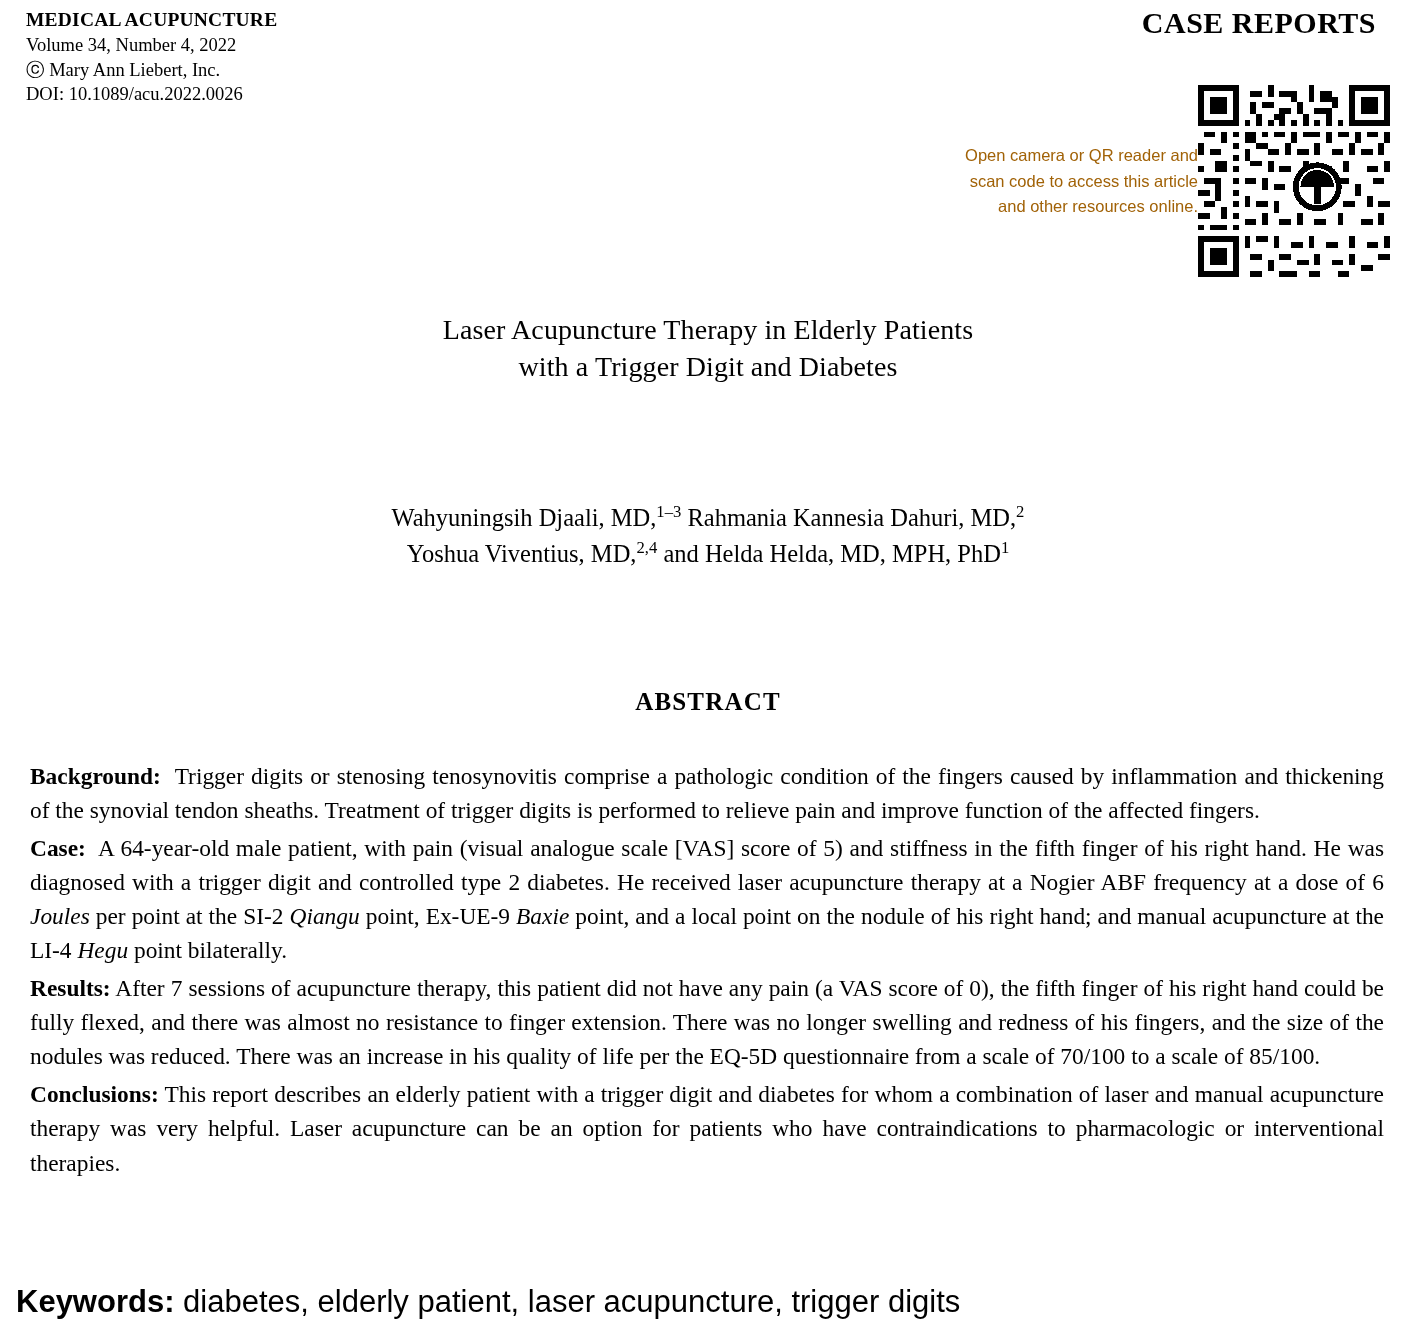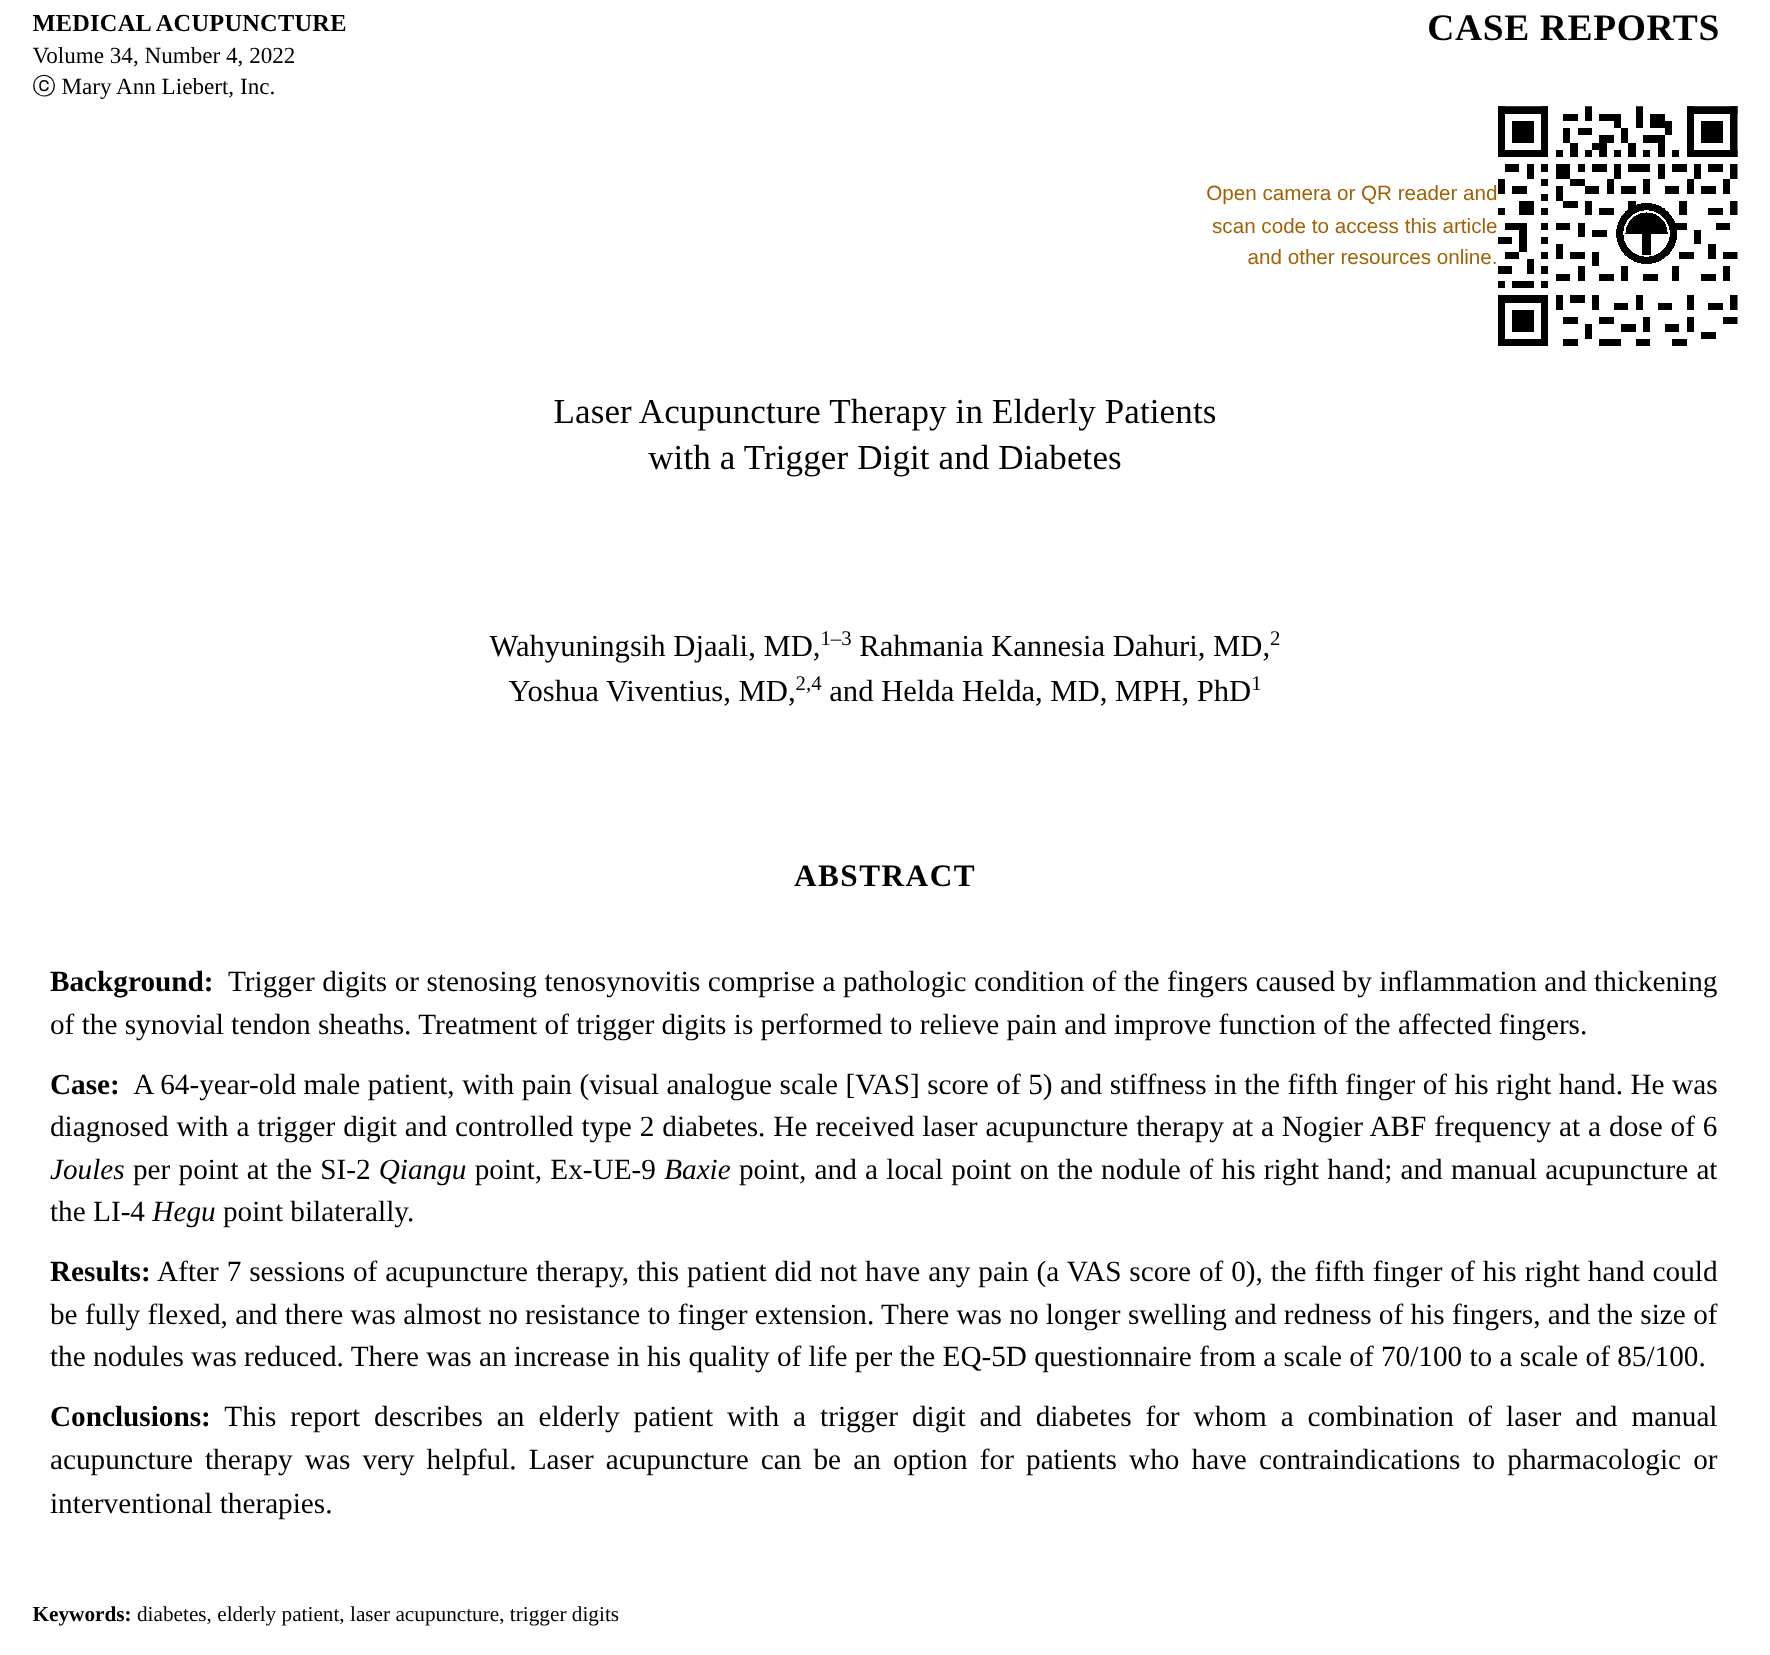--- a/index.html
+++ b/index.html
@@ -121,45 +121,46 @@
     top: 755px;
     left: 26px;
     width: 1362px;
     font-family: "Liberation Serif", serif;
     font-size: 23.4px;
     line-height: 1.455;
     text-align: justify;
     text-justify: inter-word;
   }
   .abstract-body p {
-    margin: 14px;
+    margin: 4px;
   }
   .abstract-body b { font-weight: bold; }
   .abstract-body i { font-style: italic; }
 
   .keywords {
     position: absolute;
     top: 1280px;
-    left: 26px;
+    left: 16px;
     width: 1362px;
-    font-family: Liberation Serif, serif;
-    font-size: 17px;
+    font-family: Liberation Sans, sans-serif;
+    font-size: 31px;
     line-height: 1.45;
   }
   .keywords b { font-weight: bold; }
 </style>
 </head>
 <body>
 
 <div class="page">
 
   <div class="masthead">
     <div class="journal-name">MEDICAL ACUPUNCTURE</div>
     <div class="masthead-line">Volume 34, Number 4, 2022</div>
     <div class="masthead-line">ⓒ Mary Ann Liebert, Inc.</div>
+    <div class="masthead-line">DOI: 10.1089/acu.2022.0026</div>
   </div>
 
   <div class="section-label">CASE REPORTS</div>
 
   <div class="qr-note">
     <div>Open camera or QR reader and</div>
     <div>scan code to access this article</div>
     <div>and other resources online.</div>
   </div>
 

